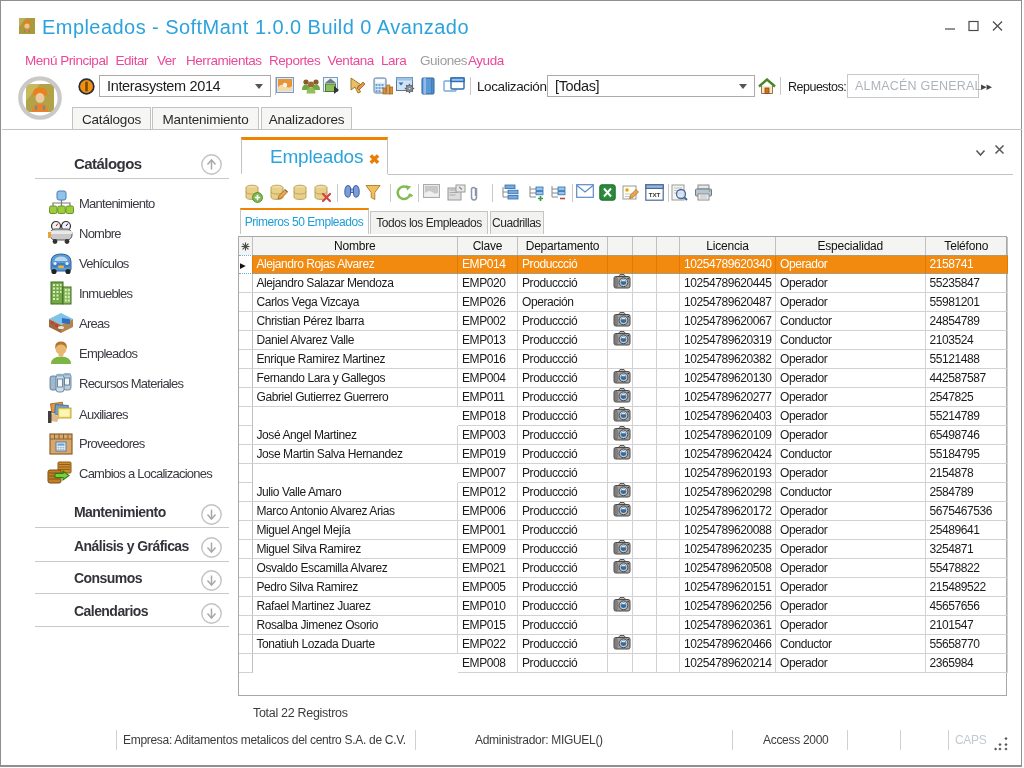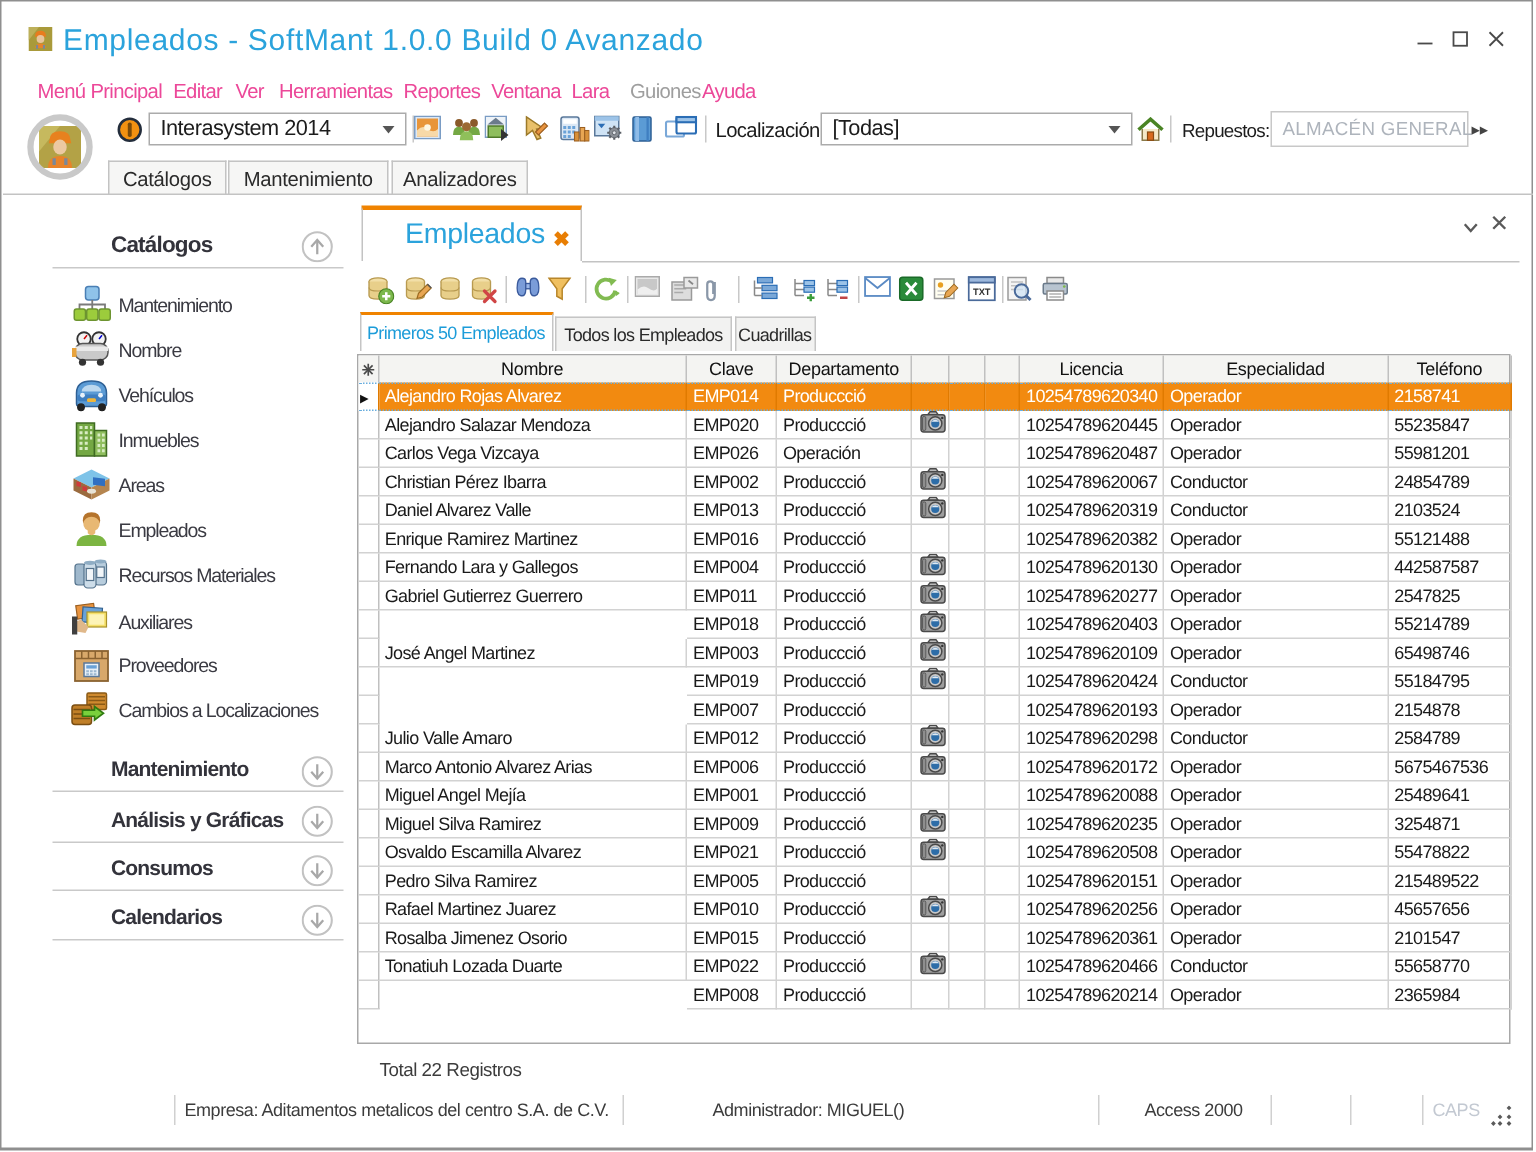--- a/index.html
+++ b/index.html
@@ -759,20 +759,21 @@
           </svg></div>
       </div>
       <div class="c" style="left:393.5px;width:24.0px"></div>
       <div class="c" style="left:417.5px;width:23.5px"></div>
       <div class="c" style="left:441px;width:96px">10254789620109</div>
       <div class="c" style="left:537px;width:149.5px">Operador</div>
       <div class="c" style="left:686.5px;width:82.5px">65498746</div>
     </div>
 <div class="row" style="top:208.0px">
       <div class="c ci"></div>
+      <div class="c" style="left:13.5px;width:205.5px">Jose Martin Salva Hernandez</div>
       <div class="c" style="left:219px;width:60px">EMP019</div>
       <div class="c" style="left:279px;width:90px">Produccció</div>
       <div class="c cc" style="left:369px;width:24.5px">
         <div class="camw"><svg width="18" height="15" viewBox="0 0 18 15">
             <path d="M5.5 2.5 L7 0.5 L11 0.5 L12.5 2.5 Z" fill="#b9b9b9" stroke="#4a4a4a" stroke-width="0.9"></path>
             <rect x="1" y="2.5" width="16" height="11.5" rx="1.8" fill="#9e9e9e" stroke="#4a4a4a" stroke-width="1"></rect>
             <rect x="2" y="3.6" width="2.2" height="9.4" rx="1" fill="#8e8e8e" stroke="#555" stroke-width="0.6"></rect>
             <circle cx="10.5" cy="8.3" r="4.4" fill="#c8c8c8" stroke="#4a4a4a" stroke-width="1"></circle>
             <circle cx="10.5" cy="8.3" r="2.7" fill="#2d6da8"></circle>
             <path d="M8 7.2 a3 3 0 0 1 5 0 Z" fill="#fff" opacity="0.85"></path>

